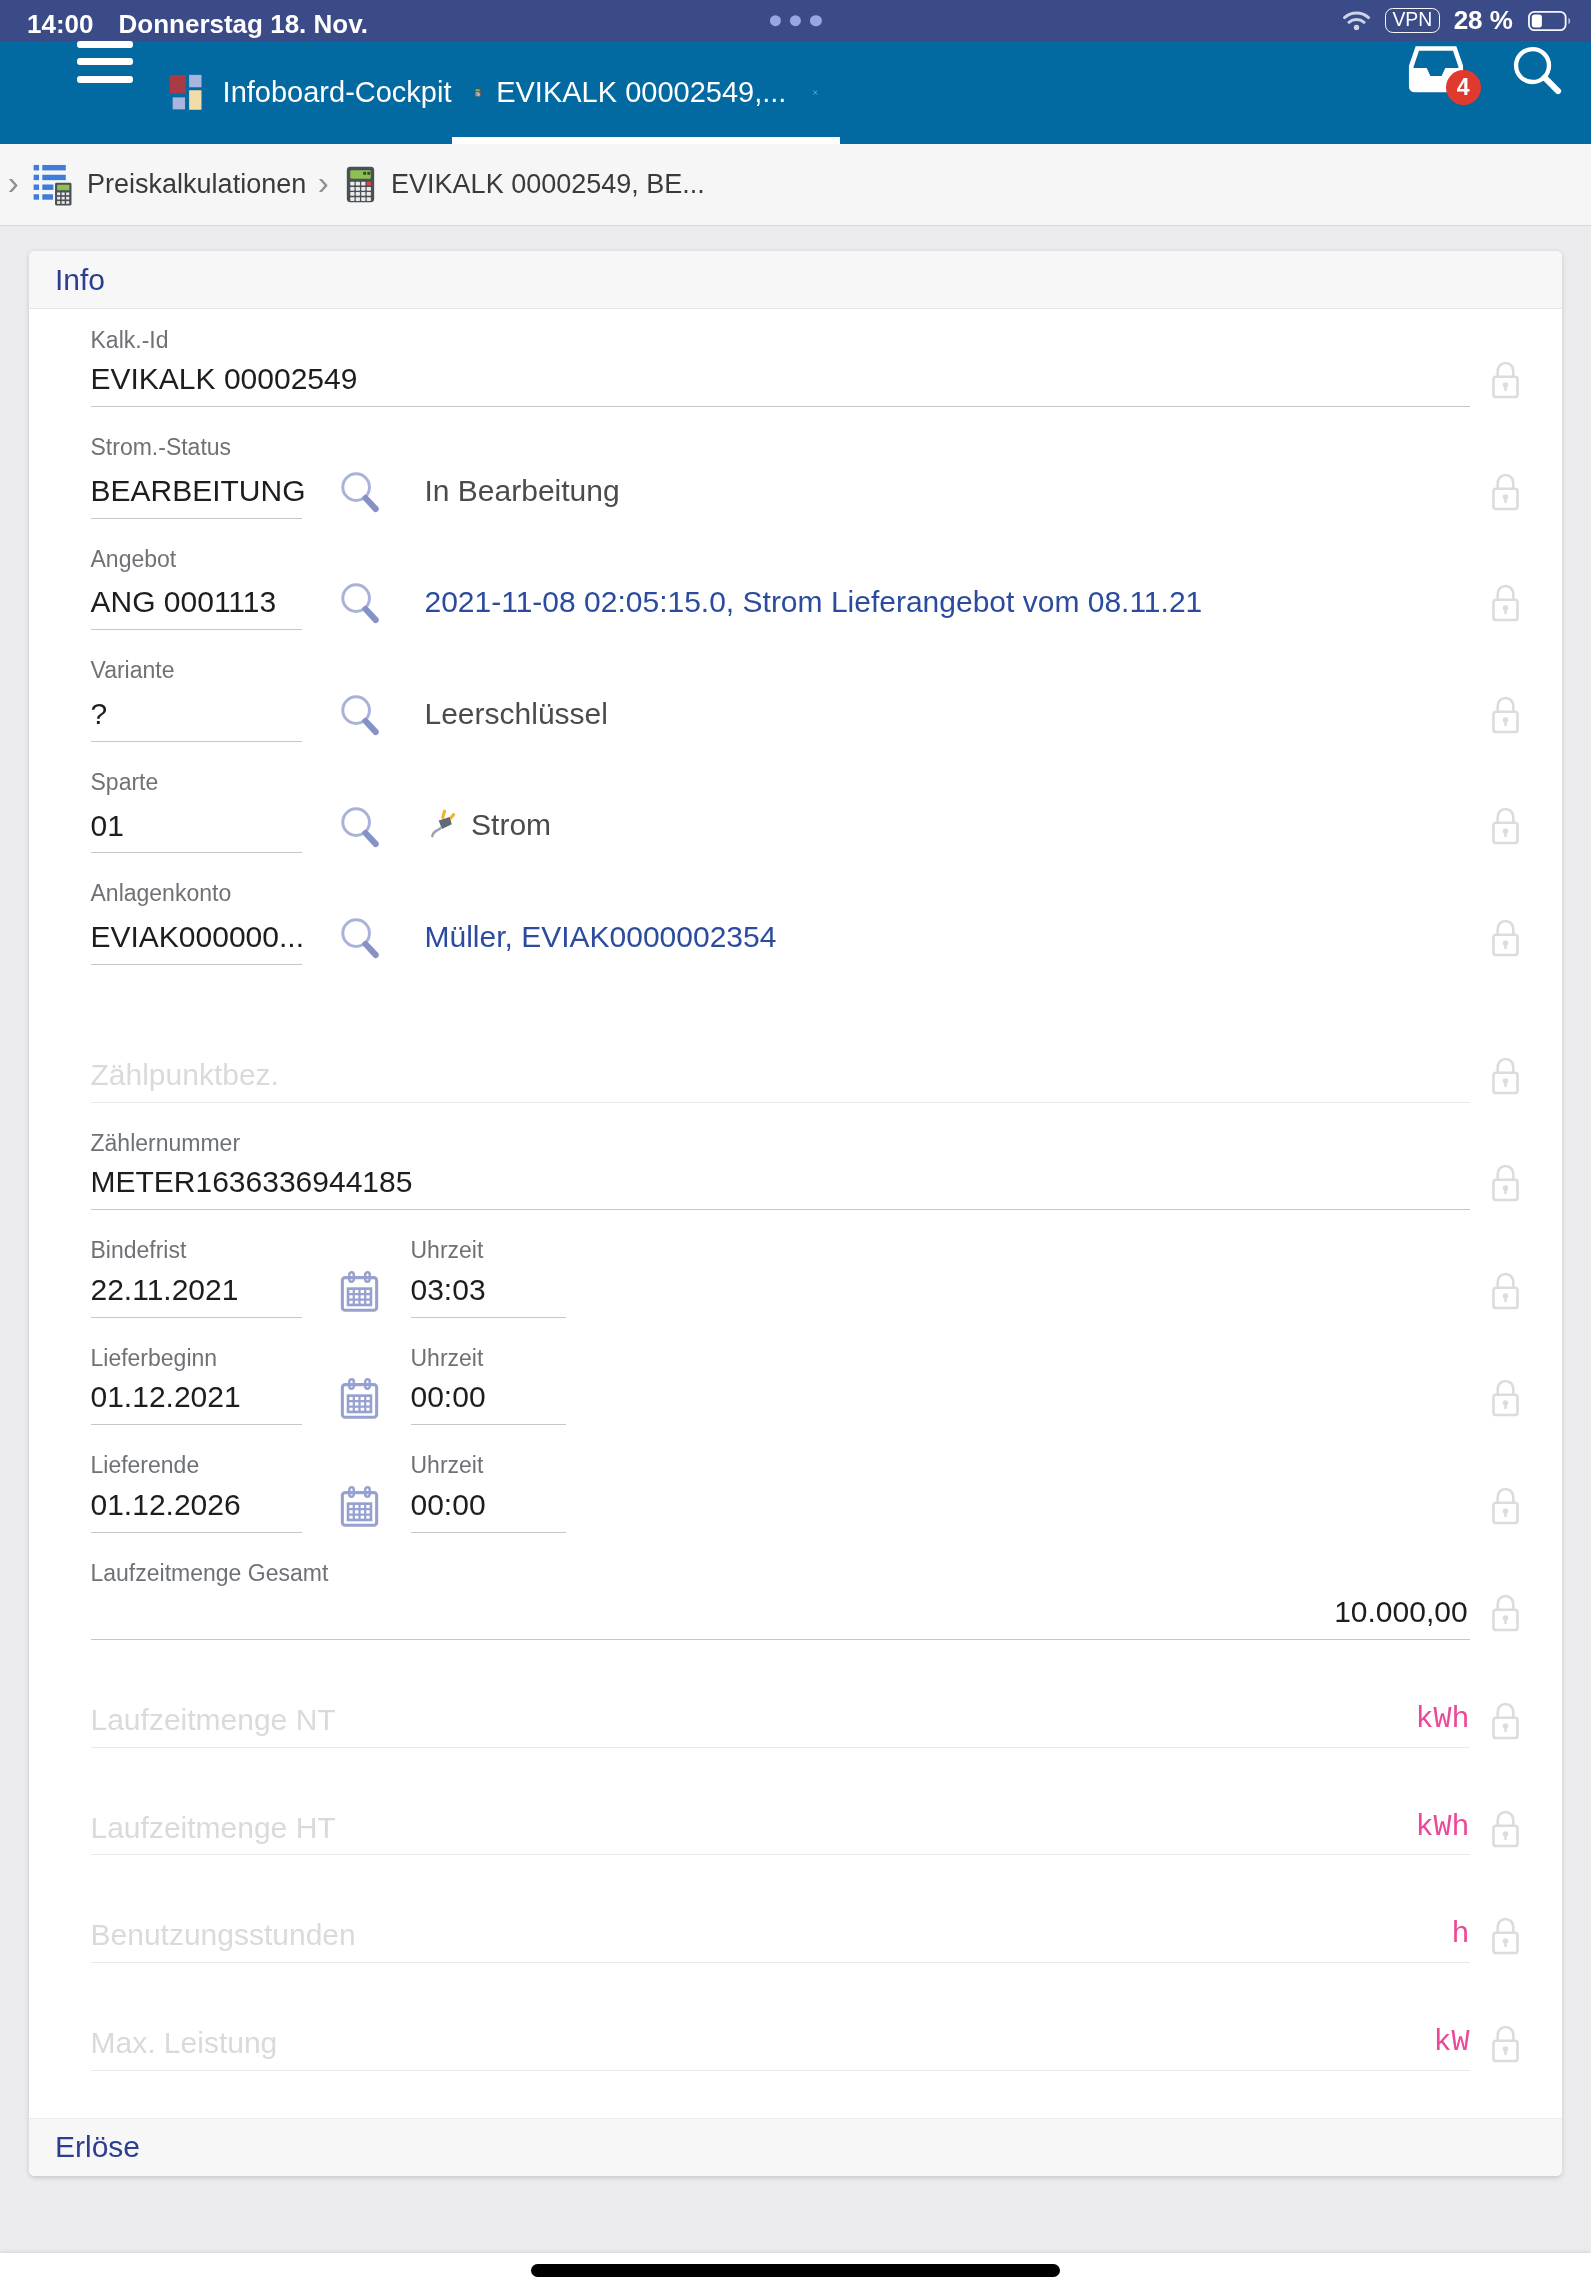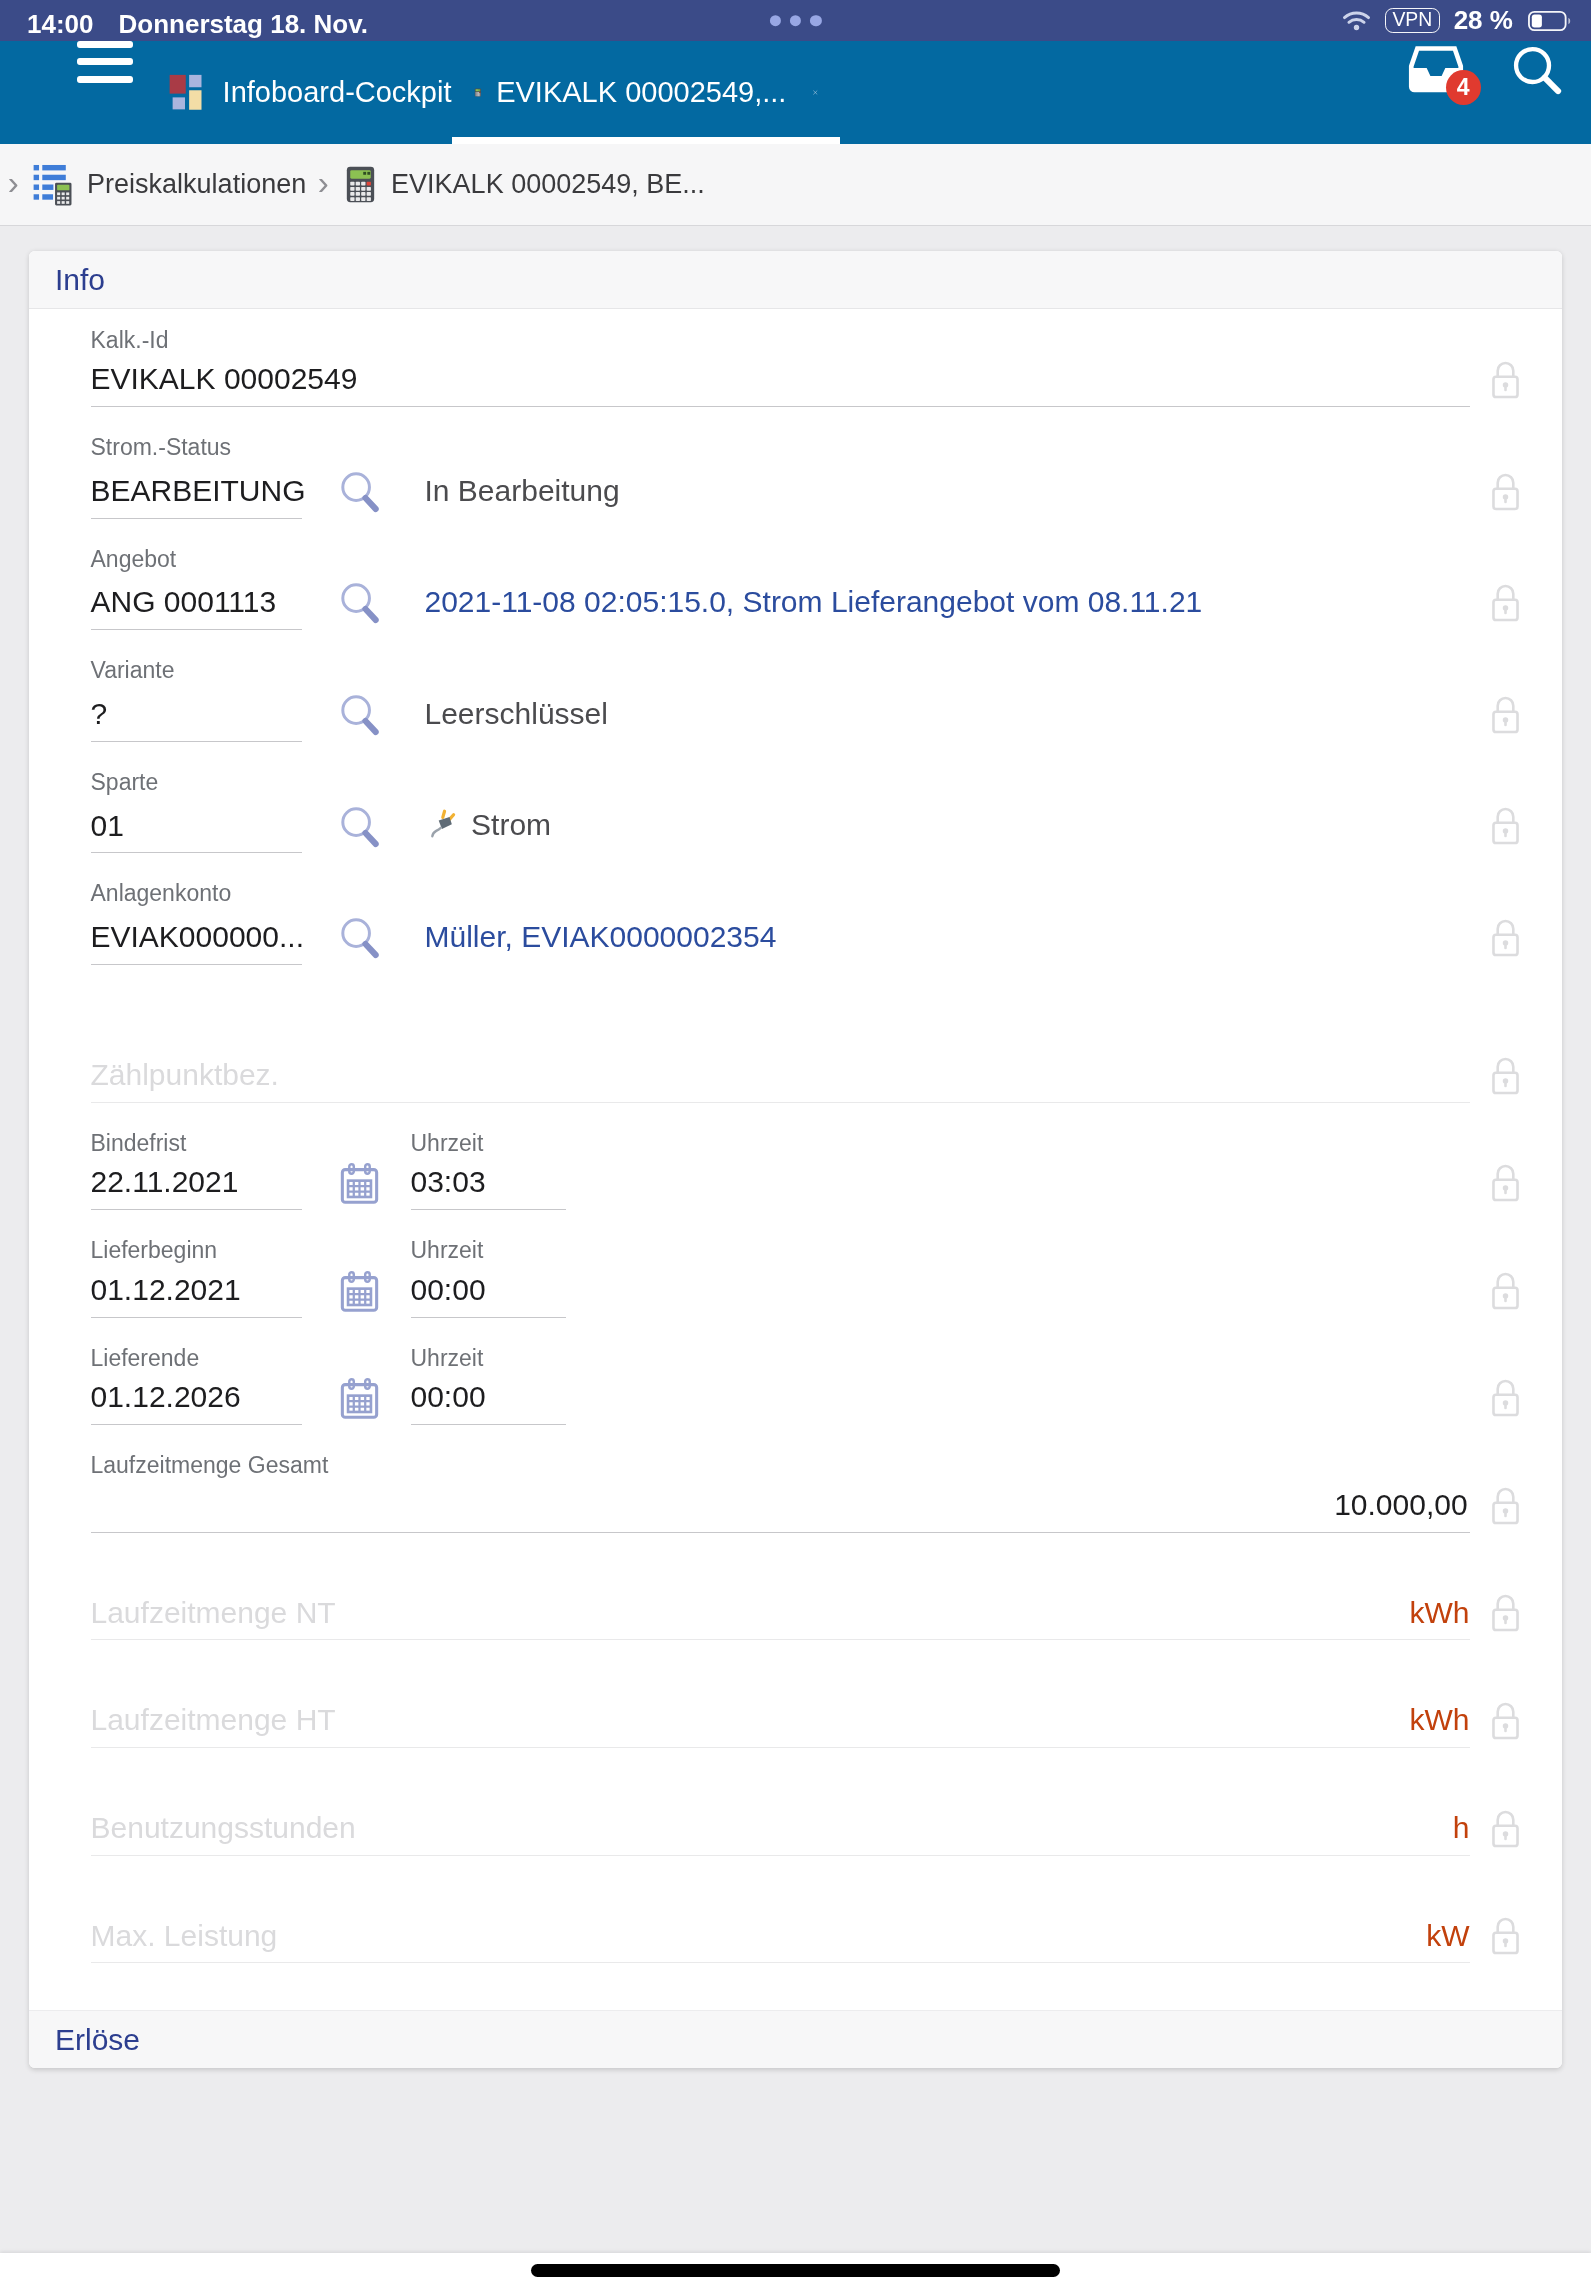--- a/index.html
+++ b/index.html
@@ -50,21 +50,21 @@
   .flexline { display:flex; align-items:flex-end; }
   .vcol { width:211px; }
   .desc { font-size:30px; color:#4b4b4e; margin-left:43px; margin-bottom:10.7px; white-space:nowrap; display:flex; align-items:center; gap:11.6px; }
   .desc.link { color:#2b4c9e; }
   .mag { width:45px; height:45px; margin-left:35px; margin-bottom:5.8px; cursor:pointer; flex:none; }
   .cal { width:49px; height:49px; margin:0 27px 1.9px 33px; cursor:pointer; flex:none; }
   .tcol { width:155px; }
   .ph { color:#dadadc; }
   .unitline { display:flex; }
   .unitline .ph { flex:1; }
-  .unit { color:#c2410c; font-size:30px; }
+  .unit { color:#ec4899; font-size:30px;font-family:Liberation Mono, monospace; }
   .val-right { text-align:right; padding-right:1.9px; }
   .lock { position:absolute; right:19.4px; bottom:3.9px; width:39px; height:46px; color:#dcdcde; }
 
   
   .home-area { position:absolute; left:0; right:0; bottom:0; height:37px; background:#fff; box-shadow:0 -1px 3.9px rgba(0,0,0,.10); }
   .home-bar { width:529px; height:13.6px; border-radius:7.8px; background:#000; margin:10.7px auto 0; cursor:grab; }
 
   .icon { display:block; }
 </style>
 </head>
@@ -345,20 +345,27 @@
 
     <div class="rows">
 
       <div class="frow nolabel first" style="margin-top:44px;">
         <div class="valline lite main ph">Zählpunktbez.</div>
         <svg class="lock" viewBox="0 0 40 47" width="39" height="46">
             <use href="#i-lock"></use>
           </svg>
       </div>
 
+      <div class="frow">
+        <div class="lbl">Zählernummer</div>
+        <div class="valline main">METER1636336944185</div>
+        <svg class="lock" viewBox="0 0 40 47" width="39" height="46">
+            <use href="#i-lock"></use>
+          </svg>
+      </div>
 
       <div class="frow">
         <div class="flexline">
           <div class="vcol">
             <div class="lbl">Bindefrist</div>
             <div class="valline">22.11.2021</div>
           </div>
           <svg class="cal" viewBox="0 0 50 50" width="49" height="49">
               <use href="#i-cal"></use>
             </svg>

